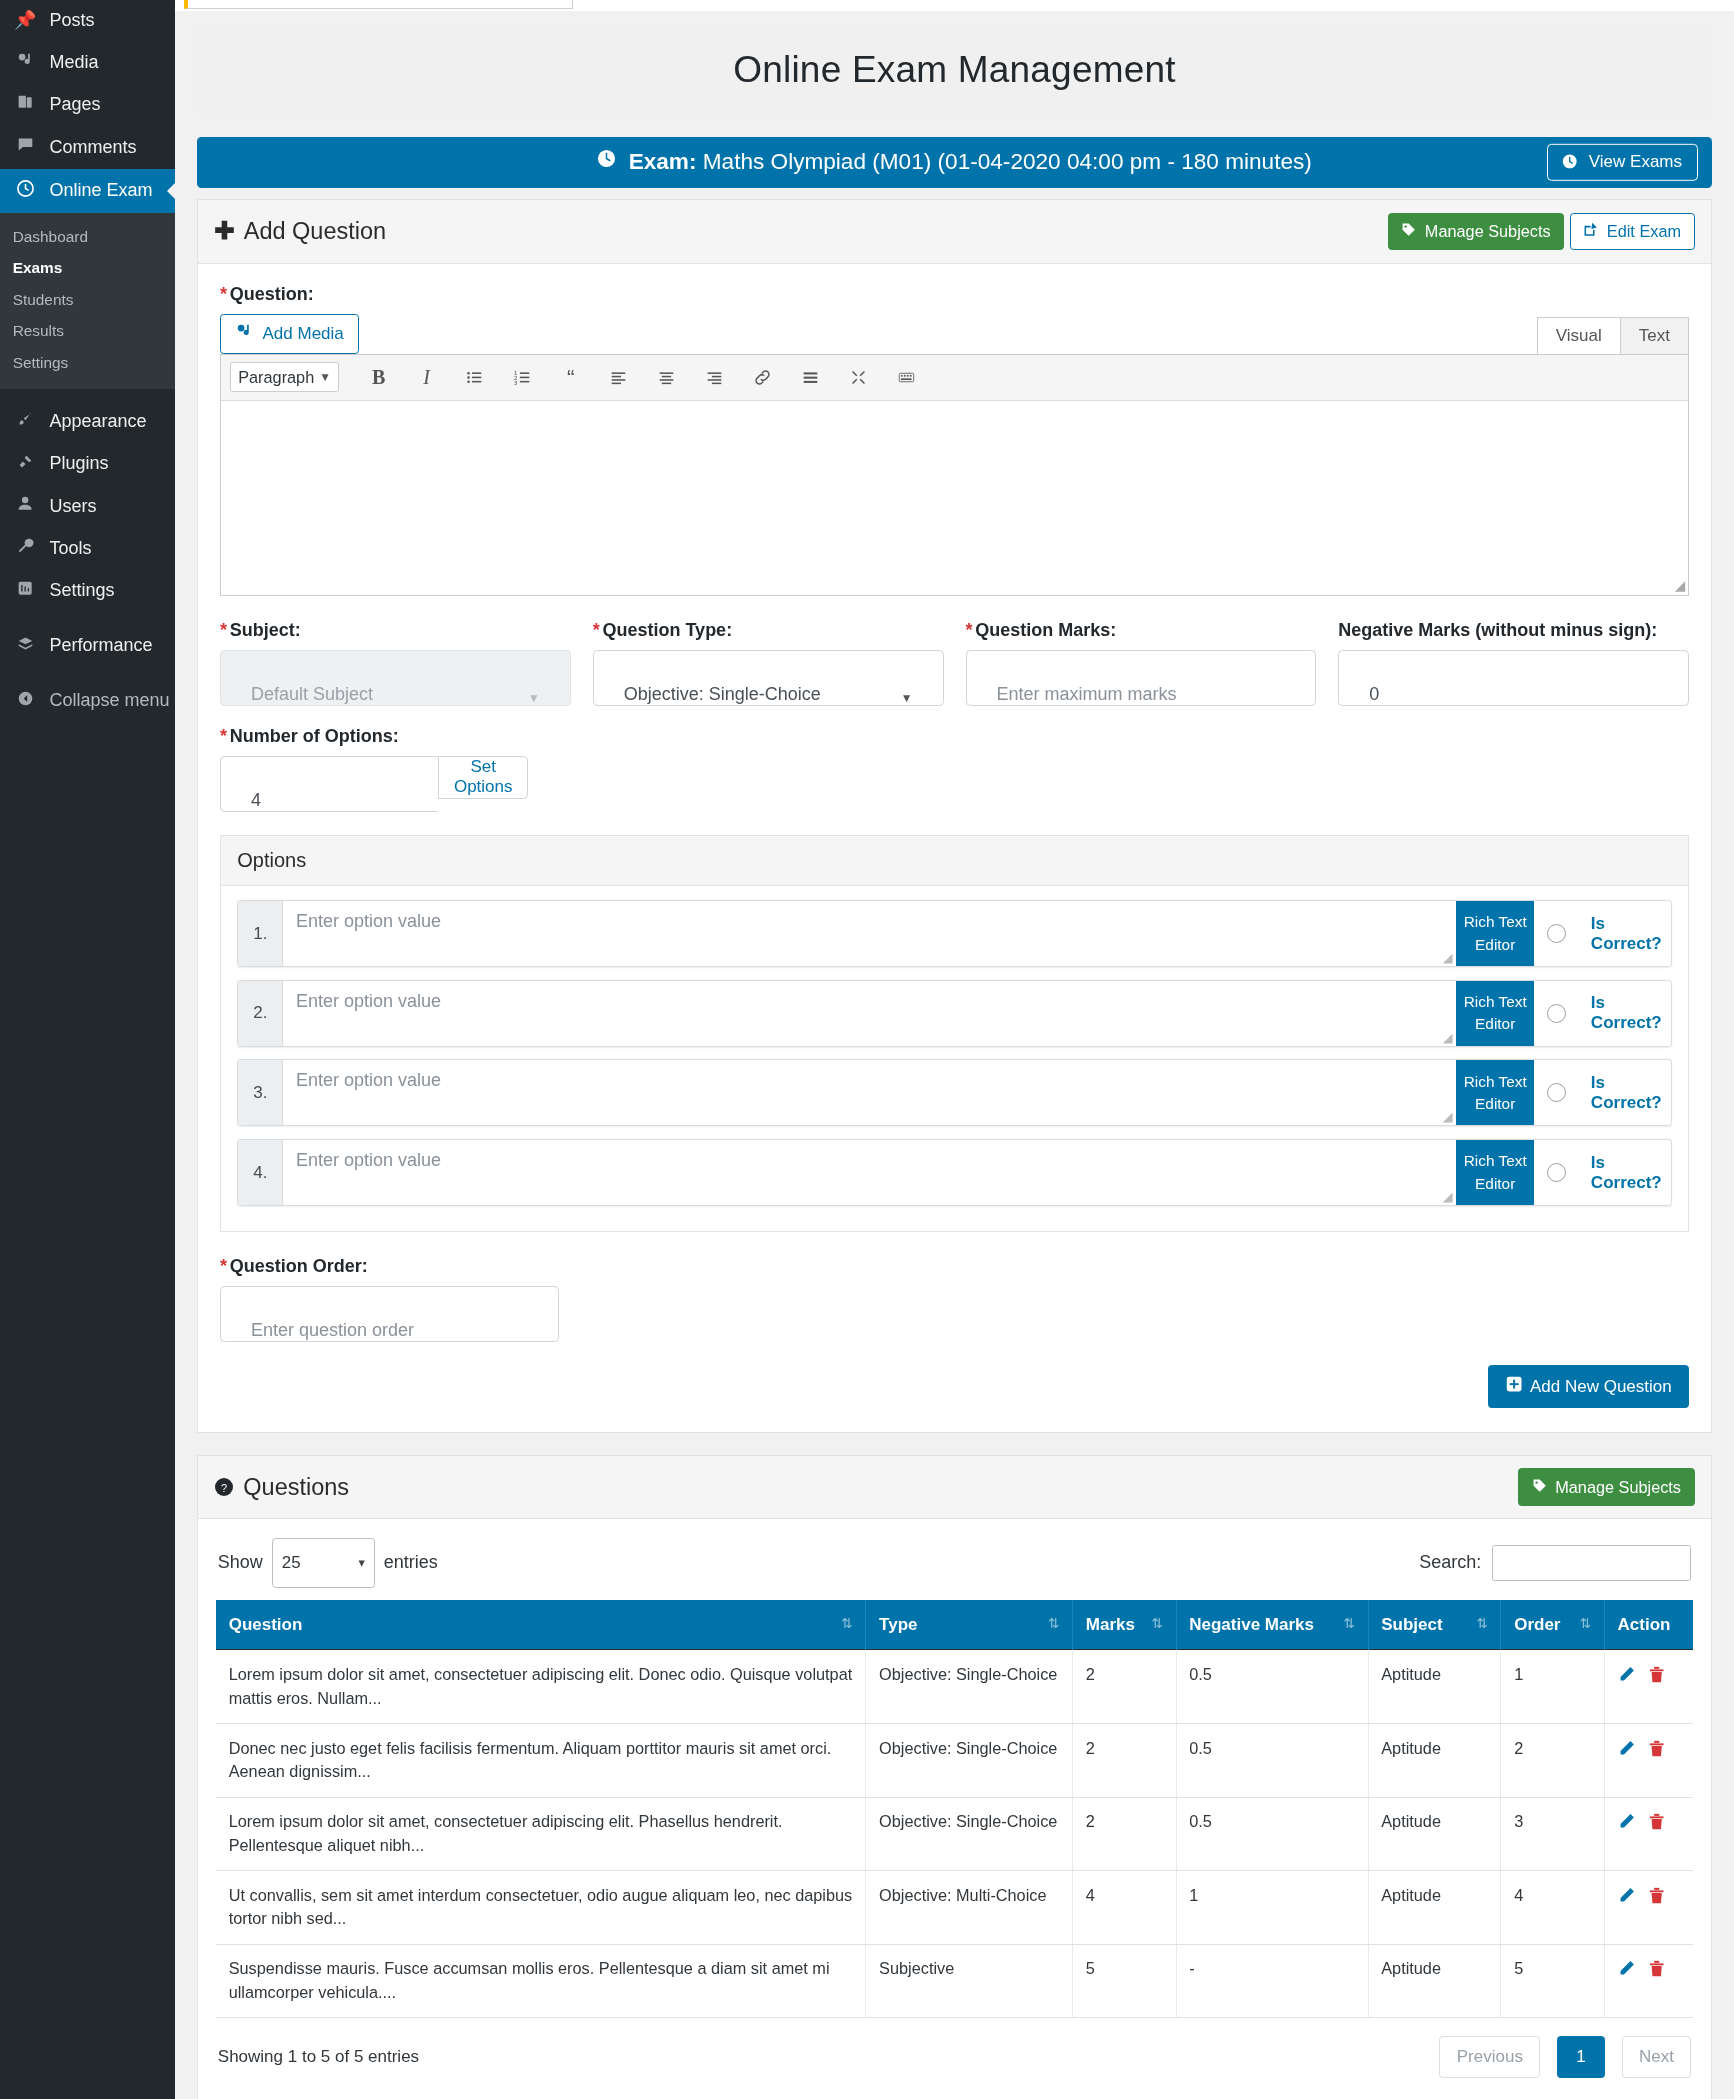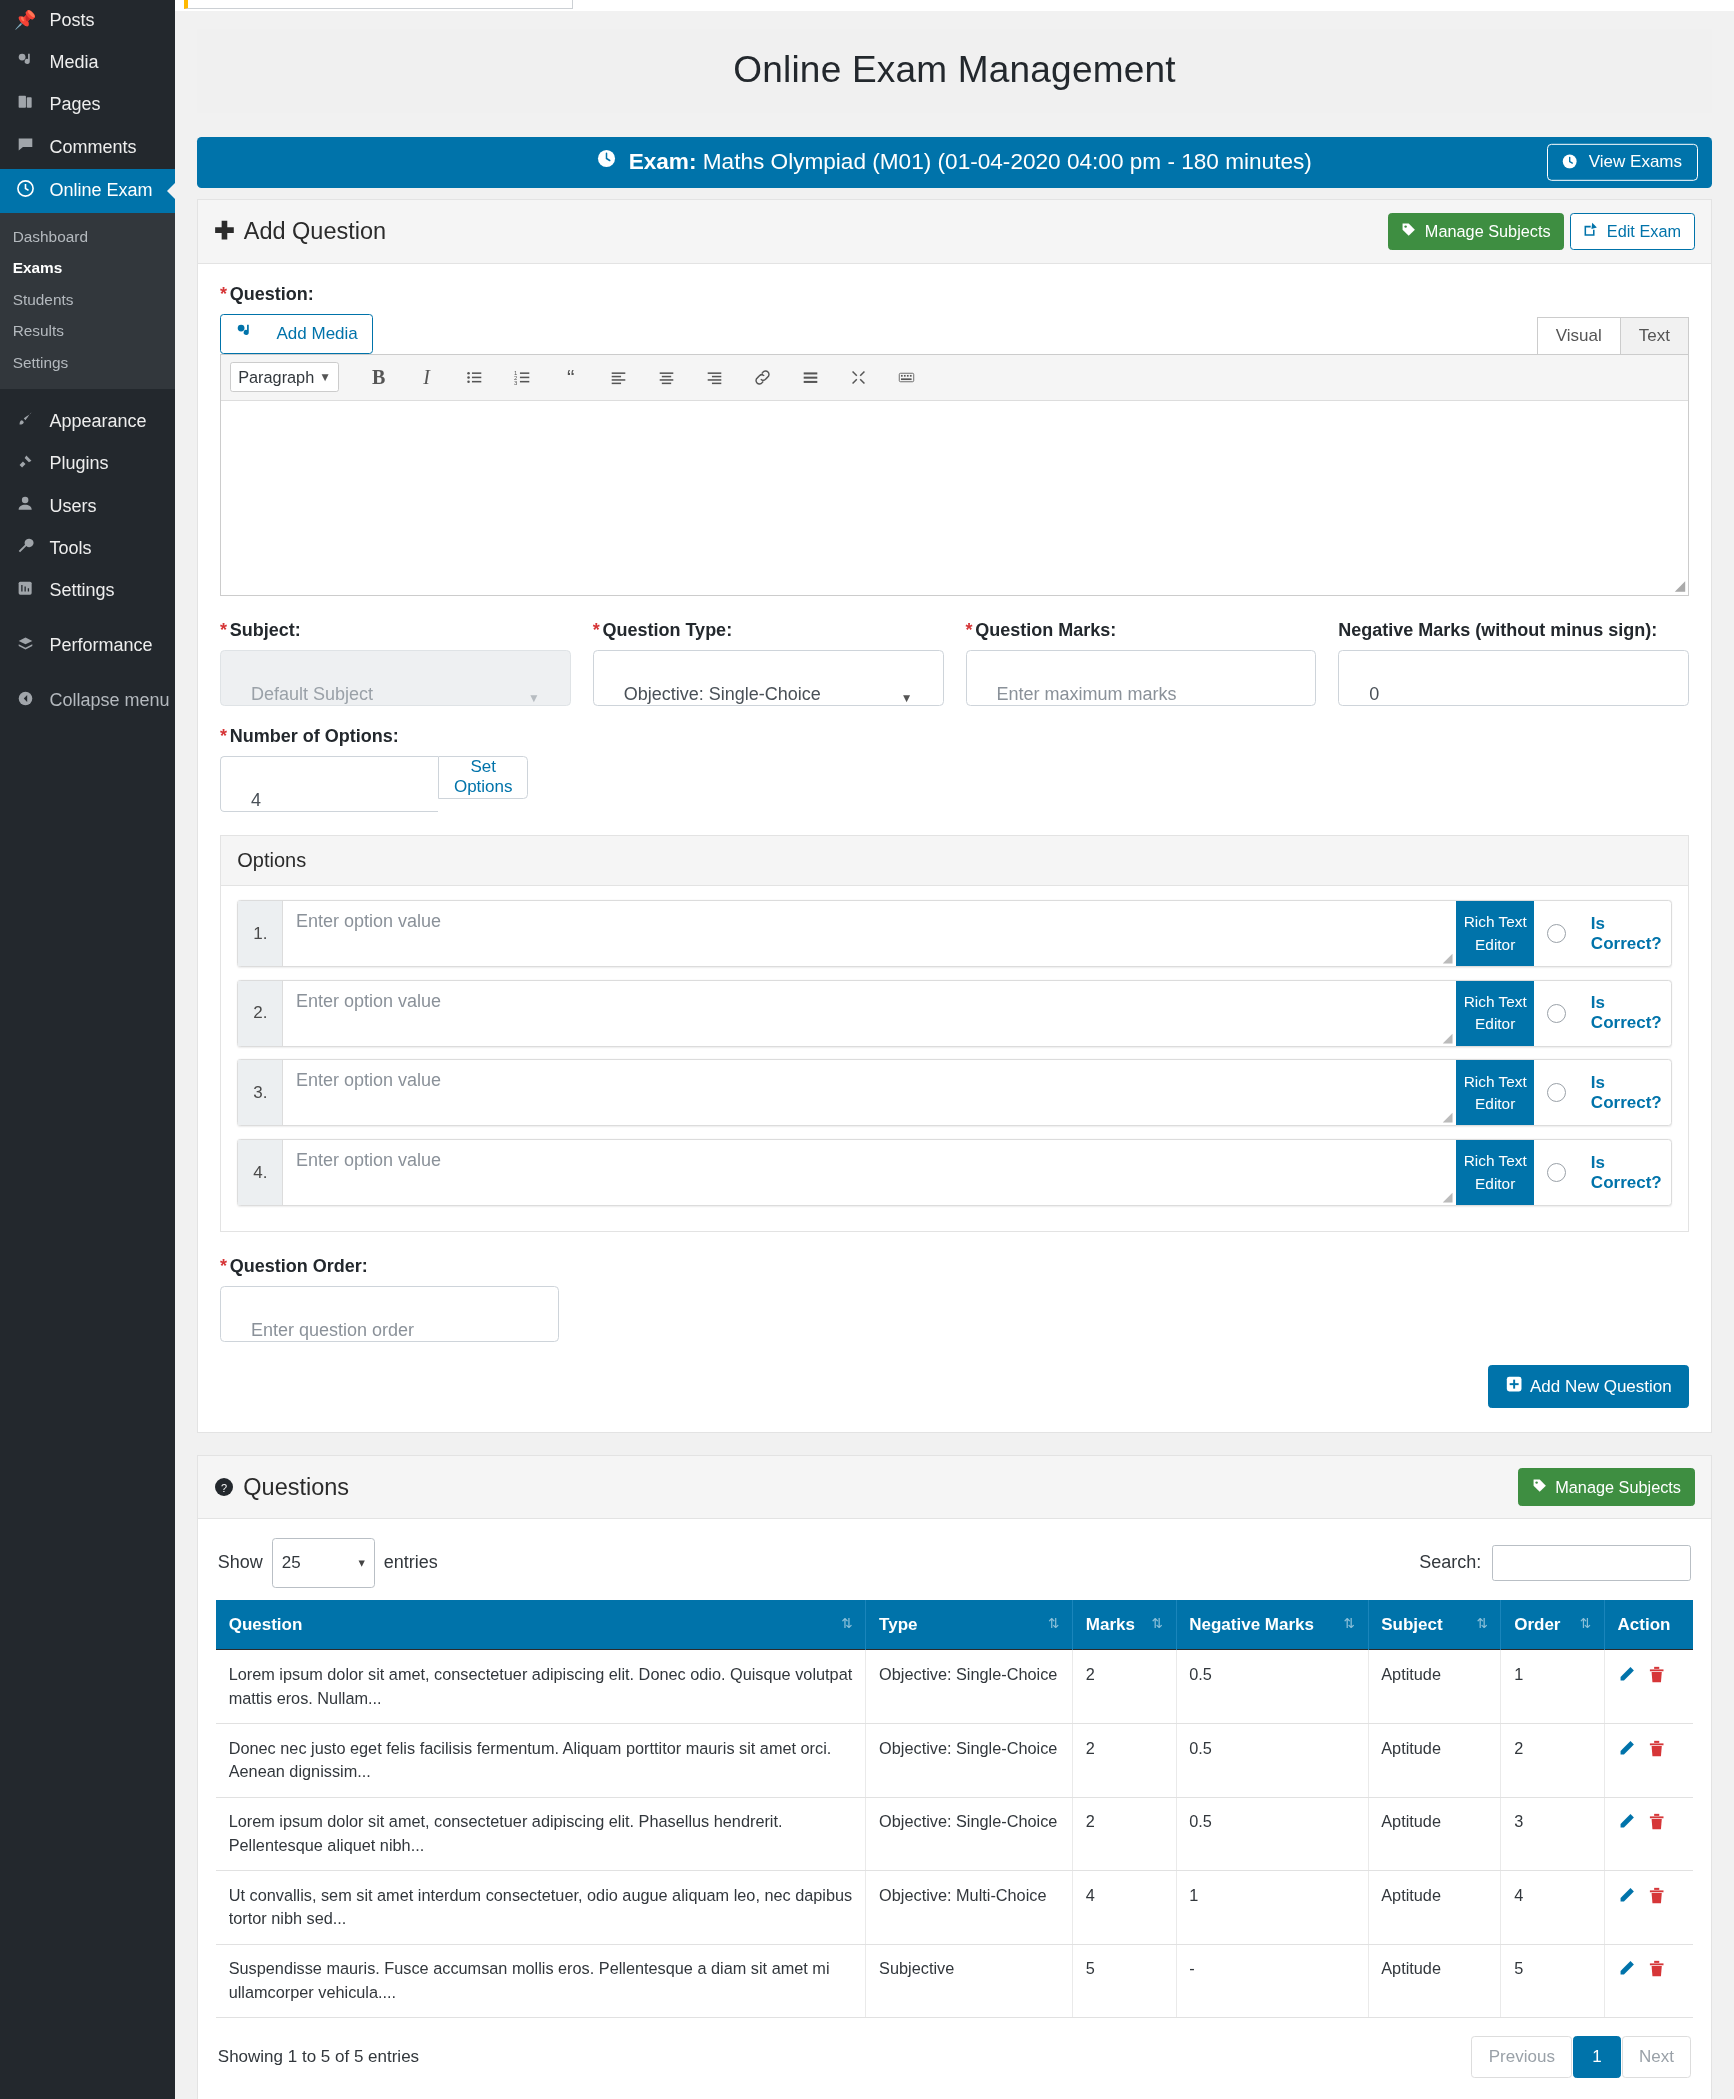--- a/index.html
+++ b/index.html
@@ -86,21 +86,21 @@
 
   .panel-body { padding:20px 22px 23.5px 22px; }
 
   label.fl { display:block; font-size:18px; font-weight:bold; color:#23282d; margin-bottom:9px;}
   .req { color:#d63638; font-weight:bold; margin-right:2.7px;}
 
   .editor-block { margin-bottom:23.5px; }
   .media-row { display:flex; align-items:flex-end; justify-content:space-between; }
   .btn-add-media {
     background:#fff; border:0.9px solid #0073aa; color:#0073aa; border-radius:3.6px;
-    padding:8.1px 14.5px; font-size:17px; display:inline-flex; align-items:center; gap:24px;
+    padding:8.1px 14.5px; font-size:17px; display:inline-flex; align-items:center; gap:10px;
   }
   .vt-tabs { display:flex; align-items:flex-end; }
   .vt-tab {
     padding:8.1px 18px; font-size:17px; color:#555; border:0.9px solid #ccc; border-bottom:none;
     background:#f1f1f1; margin-left:-0.9px;
   }
   .vt-tab.active { background:#fff; color:#555; border-color:#ccc; position:relative; z-index:2;}
   .editor-frame { border:0.9px solid #ccc; background:#fff; }
   .editor-toolbar {
     background:#f5f5f5; border-bottom:0.9px solid #ddd;
@@ -197,21 +197,21 @@
   .col-neg { width:13%; }
   .col-sub { width:9%; }
   .col-order { width:7%; }
   .col-act { width:6%; }
   .act-icons { display:flex; gap:14.5px; align-items:center; }
   .ico-edit { color:#0073aa; font-size:19px; }
   .ico-del { color:#d63638; font-size:19px; }
 
   .dt-foot { display:flex; align-items:center; justify-content:space-between; padding:18px 1.8px 16.3px 1.8px;}
   .dt-info { font-size:17px; color:#32373c; }
-  .pager { display:flex; gap:1px; }
+  .pager { display:flex; gap:17px; }
   .pg {
     border:0.9px solid #ddd; background:#fff; color:#9aa1a8; font-size:17px;
     padding:10px 16.3px; border-radius:3.6px;
   }
   .pg.cur { background:#0073aa; border-color:#0073aa; color:#fff; padding:10px 18px;}
 </style>
 </head>
 <body>
 
 <div class="screen">

